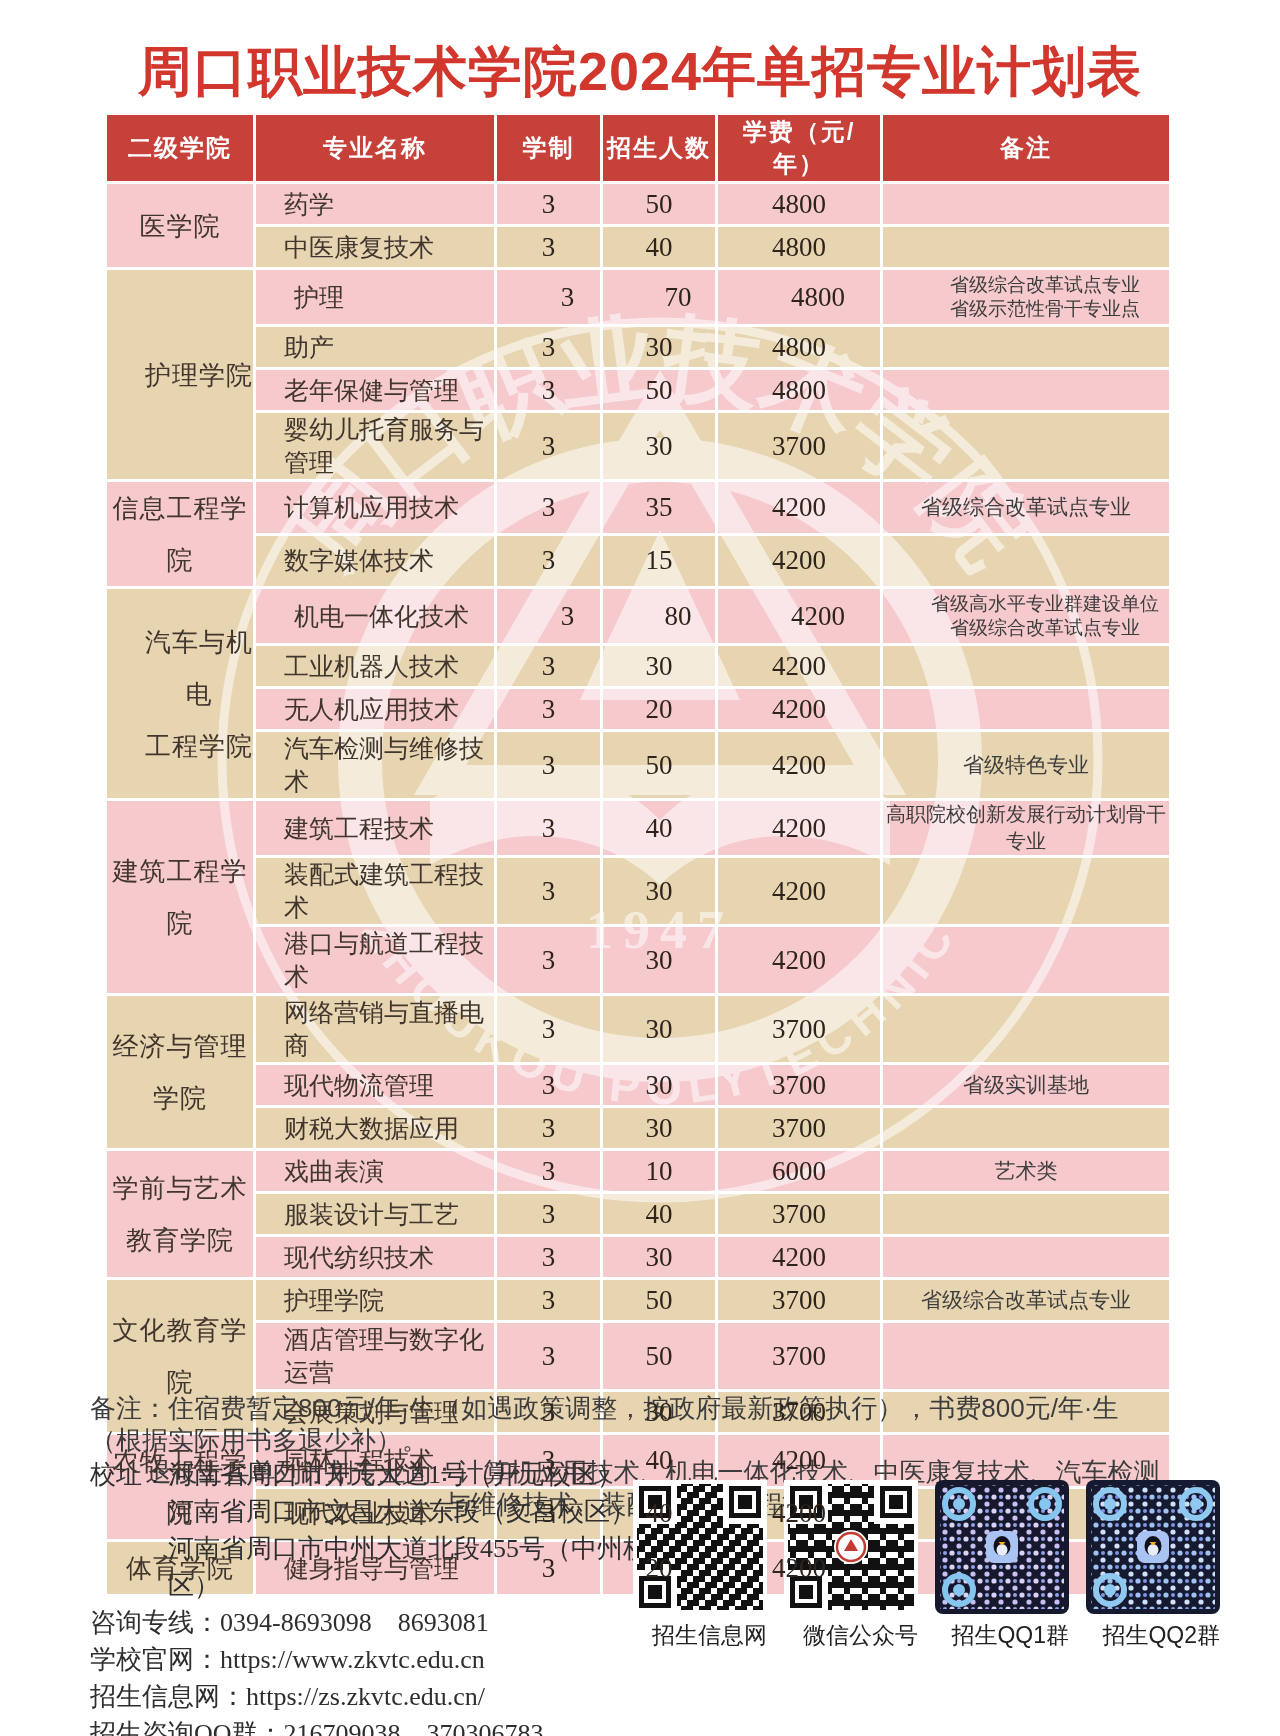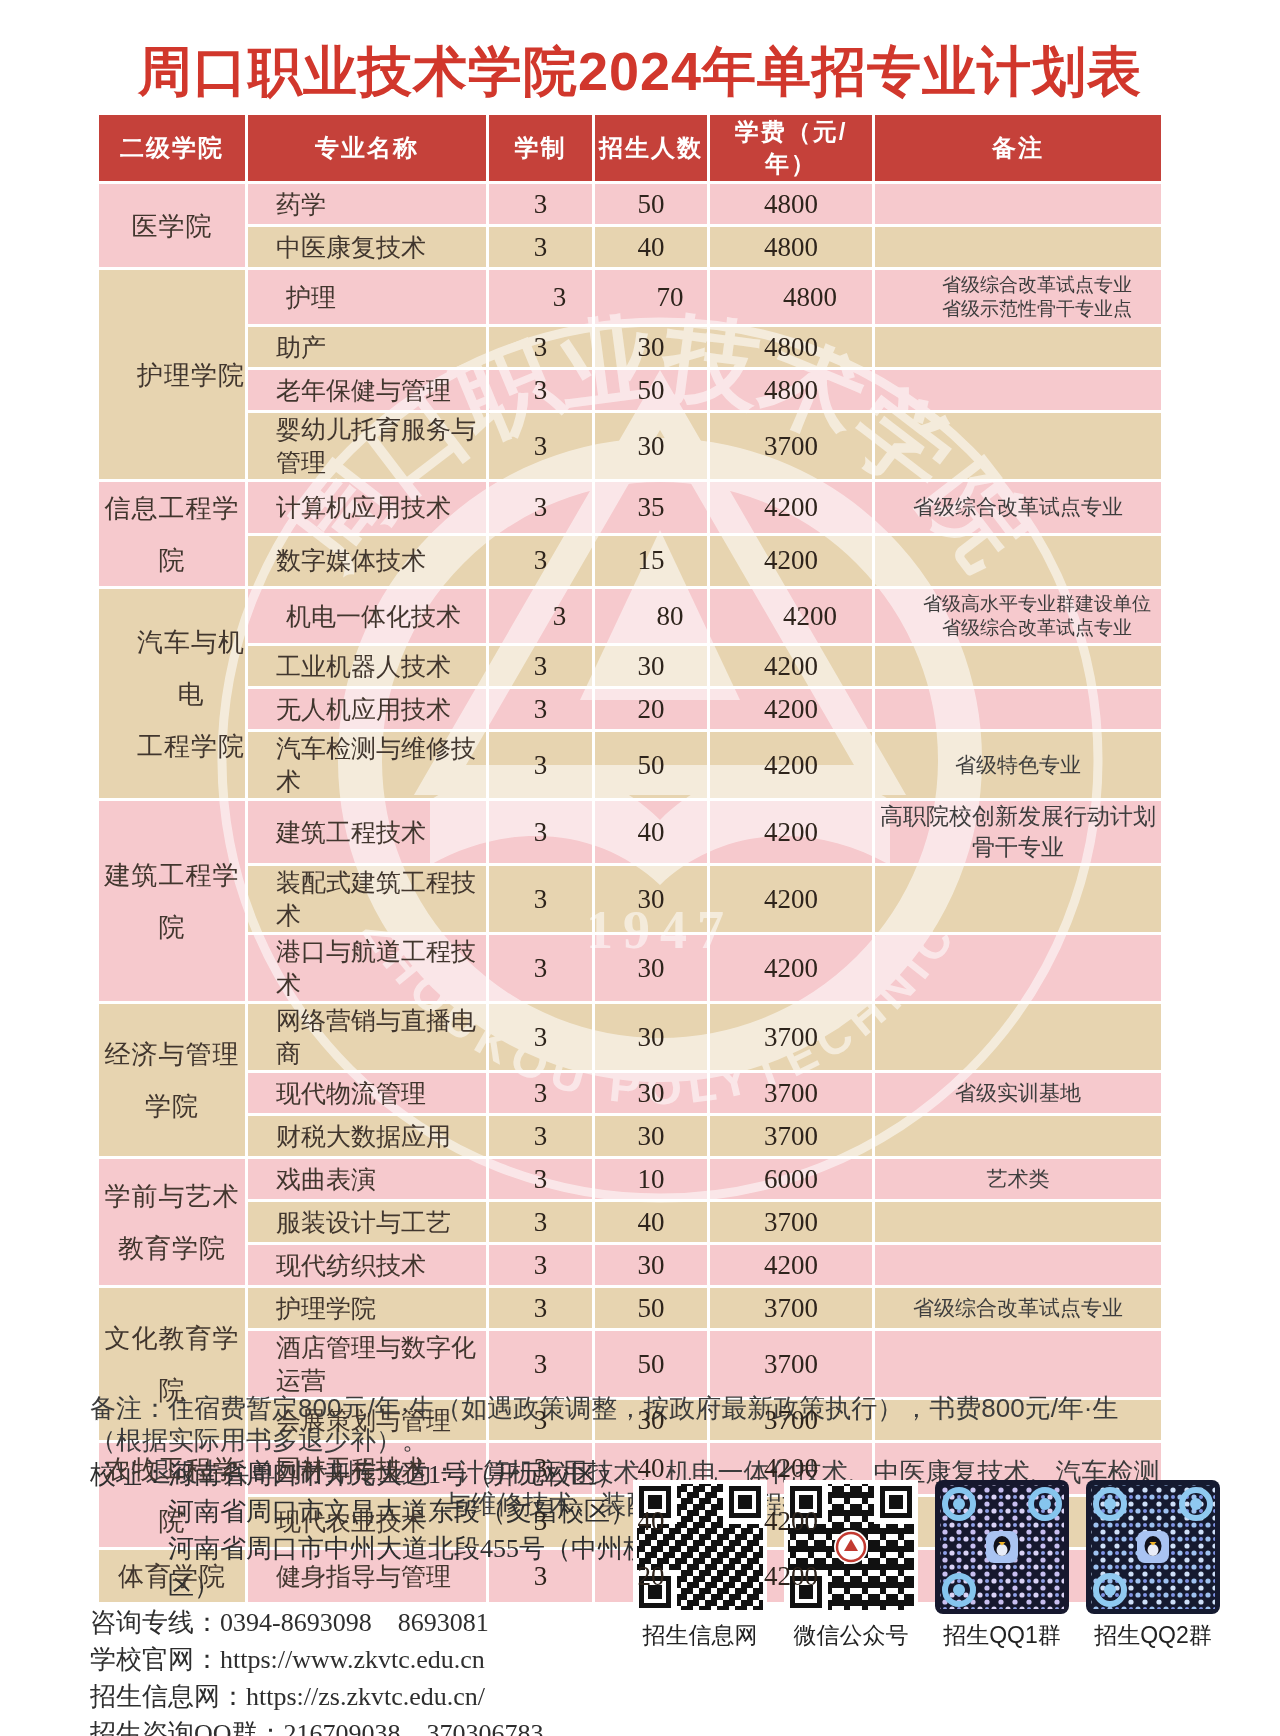--- a/index.html
+++ b/index.html
@@ -1,47 +1,47 @@
 <!DOCTYPE html>
 <html><head>
 <meta charset="utf-8">
 <style>
   html,body{margin:0;padding:0;background:#fff;}
   .page{position:relative;width:1280px;height:1736px;background:#ffffff;overflow:hidden;
         font-family:"Liberation Sans",sans-serif;}
   .title{position:absolute;top:36px;left:0;width:100%;text-align:center;
          font-size:54px;font-weight:900;color:#d1372c;letter-spacing:1px;}
-  .table-wrap{position:absolute;left:96px;top:112px;width:1068px;}
+  .table-wrap{position:absolute;left:104px;top:112px;width:1068px;}
   table{border-collapse:separate;border-spacing:3px;table-layout:fixed;width:1068px;background:#fff;}
   th{background:#c5413a;color:#fff;font-size:24px;font-weight:bold;height:58px;
      letter-spacing:2px;text-align:center;vertical-align:middle;}
   td{height:40px;text-align:center;vertical-align:middle;padding:0;}
   tr.pk td{background:#f6c9cd;}
   tr.tn td{background:#e7d4b0;}
   tr.tall td{height:54px;padding-left:38px;}
   td.c-pk{background:#f6c9cd !important;}
   td.c-tn{background:#e7d4b0 !important;}
   .ct{position:relative;z-index:2;display:inline-block;}
   .college .ct{font-size:26px;color:#41362e;letter-spacing:1px;line-height:2.0;}
   td.major{text-align:left;padding-left:28px;}
   td.major .ct{font-size:25px;color:#41362e;font-family:Liberation Mono, monospace;}
   td.num .ct{font-family:"Liberation Serif",serif;font-size:27px;color:#2e241c;}
   td.note .ct{font-size:21px;color:#3d3d3d;}
   td.note .sm{font-size:19px;line-height:1.25;}
-  td.note .xs{font-size:23px;}
+  td.note .xs{font-size:20px;}
   .preline{white-space:pre-line;}
   .watermark{position:absolute;left:180px;top:280px;z-index:1;pointer-events:none;opacity:.55;}
   .notes{position:absolute;left:90px;top:1392px;width:1080px;font-size:26px;
          color:#3c3c3c;line-height:32px;}
   .notes .l2{margin-left:45px;text-align:center;}
   .contact{position:absolute;left:90px;top:1456px;width:560px;font-size:26px;
            color:#2e2e2e;line-height:37px;font-family:"Liberation Serif",serif;}
   .contact .ind{margin-left:78px;}
   .qr-row{position:absolute;left:633px;top:1480px;display:flex;gap:17px;}
-  .qr{width:134px;text-align:center;}
+  .qr{width:134px;text-align:right;}
   .qr svg{display:block;}
   .qr-label{margin-top:6px;font-size:23px;color:#222;font-family:"Liberation Sans",sans-serif;}
 </style>
 </head>
 <body>
 
 <div class="page">
 
   <div class="title">周口职业技术学院2024年单招专业计划表</div>
 

